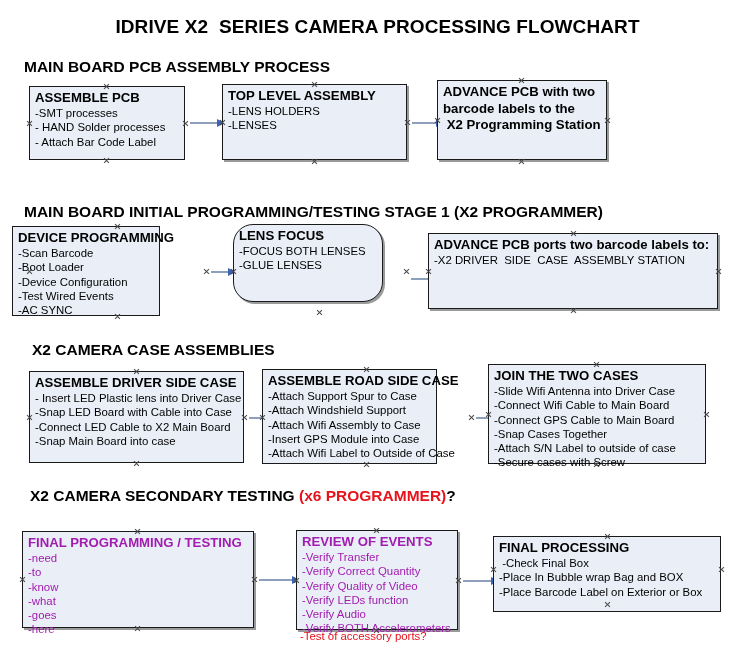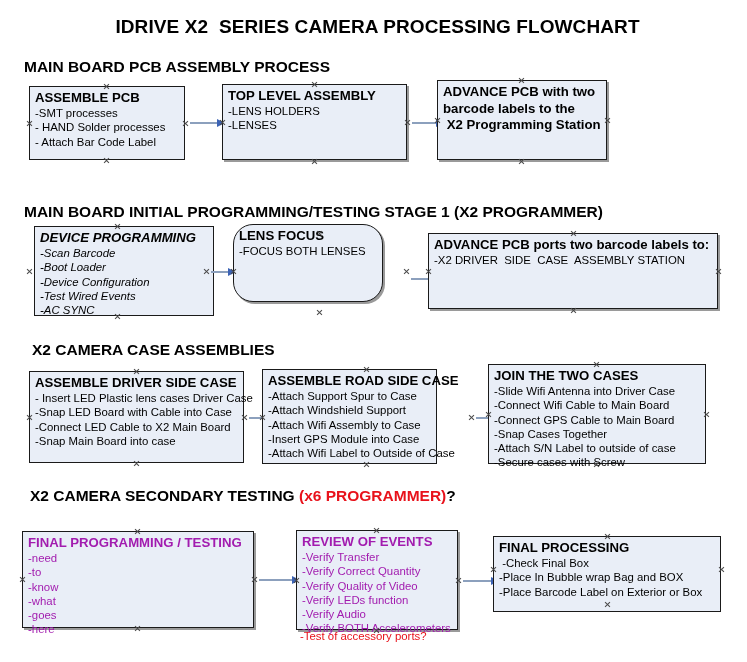--- a/index.html
+++ b/index.html
@@ -173,38 +173,39 @@
     <div class="box-line">barcode labels to the</div>
     <div class="box-line"> X2 Programming Station</div>
   </div>
   <span class="handle" style="left:518px; top:77px;"></span>
   <span class="handle" style="left:518px; top:158px;"></span>
   <span class="handle" style="left:434px; top:117px;"></span>
   <span class="handle" style="left:604px; top:117px;"></span>
 
   <div class="section-heading" style="left:24px; top:203px;">MAIN BOARD INITIAL PROGRAMMING/TESTING STAGE 1 (X2 PROGRAMMER)</div>
 
-  <div class="box" style="left:34px; top:226px; width:180px; height:90px;font-style:italic;">
+  <div class="box" style="left:12px; top:226px; width:148px; height:90px;">
     <div class="box-title">DEVICE PROGRAMMING</div>
     <div class="box-line">-Scan Barcode</div>
     <div class="box-line">-Boot Loader</div>
     <div class="box-line">-Device Configuration</div>
     <div class="box-line">-Test Wired Events</div>
     <div class="box-line">-AC SYNC</div>
   </div>
   <span class="handle" style="left:114px; top:223px;"></span>
   <span class="handle" style="left:114px; top:313px;"></span>
   <span class="handle" style="left:26px; top:268px;"></span>
   <span class="handle" style="left:203px; top:268px;"></span>
 
   <div class="arrow" style="left:211px; top:271px; width:18px;"></div>
 
   <div class="box shadowed" style="left:233px; top:224px; width:150px; height:78px;border-radius:20px;">
     <div class="box-title">LENS FOCUS</div>
     <div class="box-line">-FOCUS BOTH LENSES</div>
+    <div class="box-line">-GLUE LENSES</div>
   </div>
   <span class="handle" style="left:316px; top:230px;"></span>
   <span class="handle" style="left:316px; top:309px;"></span>
   <span class="handle" style="left:230px; top:268px;"></span>
   <span class="handle" style="left:403px; top:268px;"></span>
 
   <div class="arrow" style="left:411px; top:278px; width:22px;"></div>
 
   <div class="box shadowed" style="left:428px; top:233px; width:290px; height:76px;">
     <div class="box-title">ADVANCE PCB ports two barcode labels to:</div>
@@ -212,21 +213,21 @@
   </div>
   <span class="handle" style="left:570px; top:230px;"></span>
   <span class="handle" style="left:570px; top:307px;"></span>
   <span class="handle" style="left:425px; top:268px;"></span>
   <span class="handle" style="left:715px; top:268px;"></span>
 
   <div class="section-heading" style="left:32px; top:341px;">X2 CAMERA CASE ASSEMBLIES</div>
 
   <div class="box" style="left:29px; top:371px; width:215px; height:92px;">
     <div class="box-title">ASSEMBLE DRIVER SIDE CASE</div>
-    <div class="box-line">- Insert LED Plastic lens cases Driver Case</div>
+    <div class="box-line">- Insert LED Plastic lens into Driver Case</div>
     <div class="box-line">-Snap LED Board with Cable into Case</div>
     <div class="box-line">-Connect LED Cable to X2 Main Board</div>
     <div class="box-line">-Snap Main Board into case</div>
   </div>
   <span class="handle" style="left:133px; top:368px;"></span>
   <span class="handle" style="left:133px; top:460px;"></span>
   <span class="handle" style="left:26px; top:414px;"></span>
   <span class="handle" style="left:241px; top:414px;"></span>
 
   <div class="arrow" style="left:249px; top:417px; width:15px;"></div>

